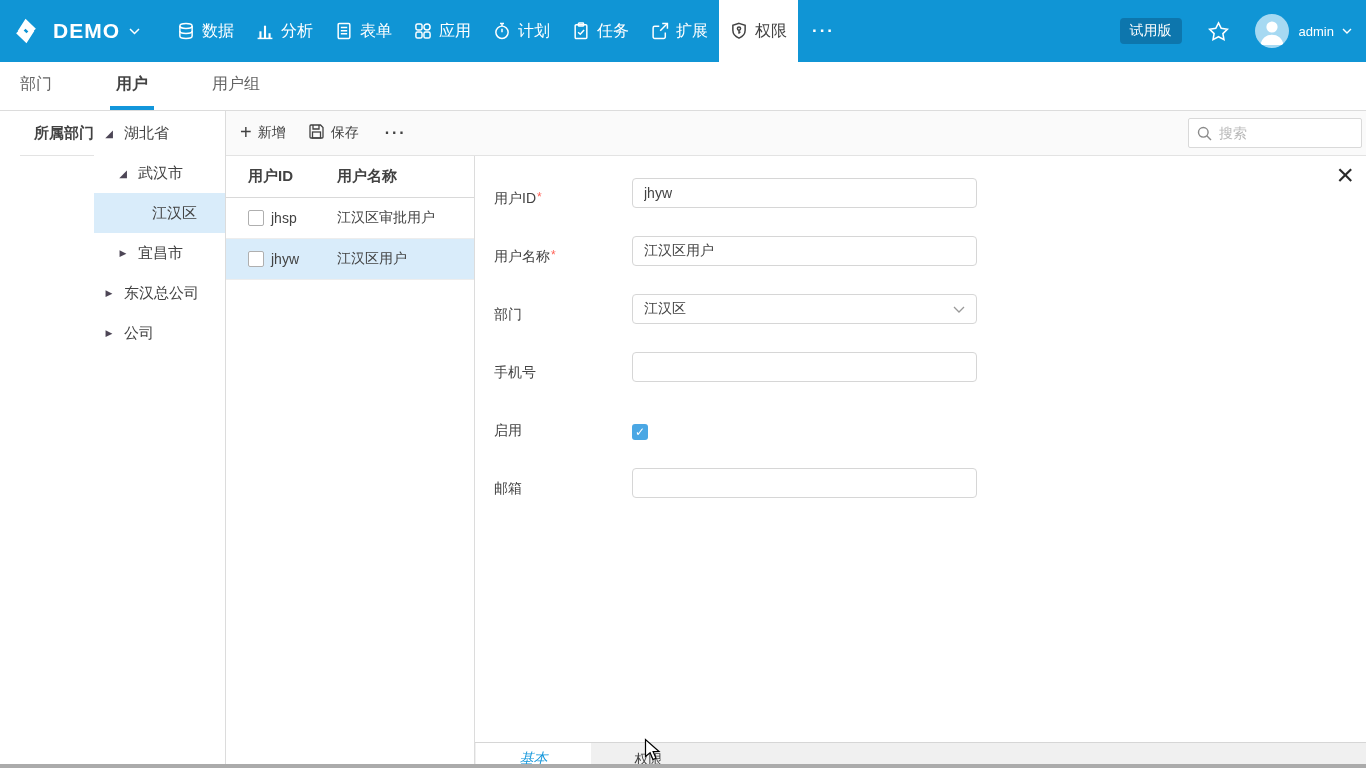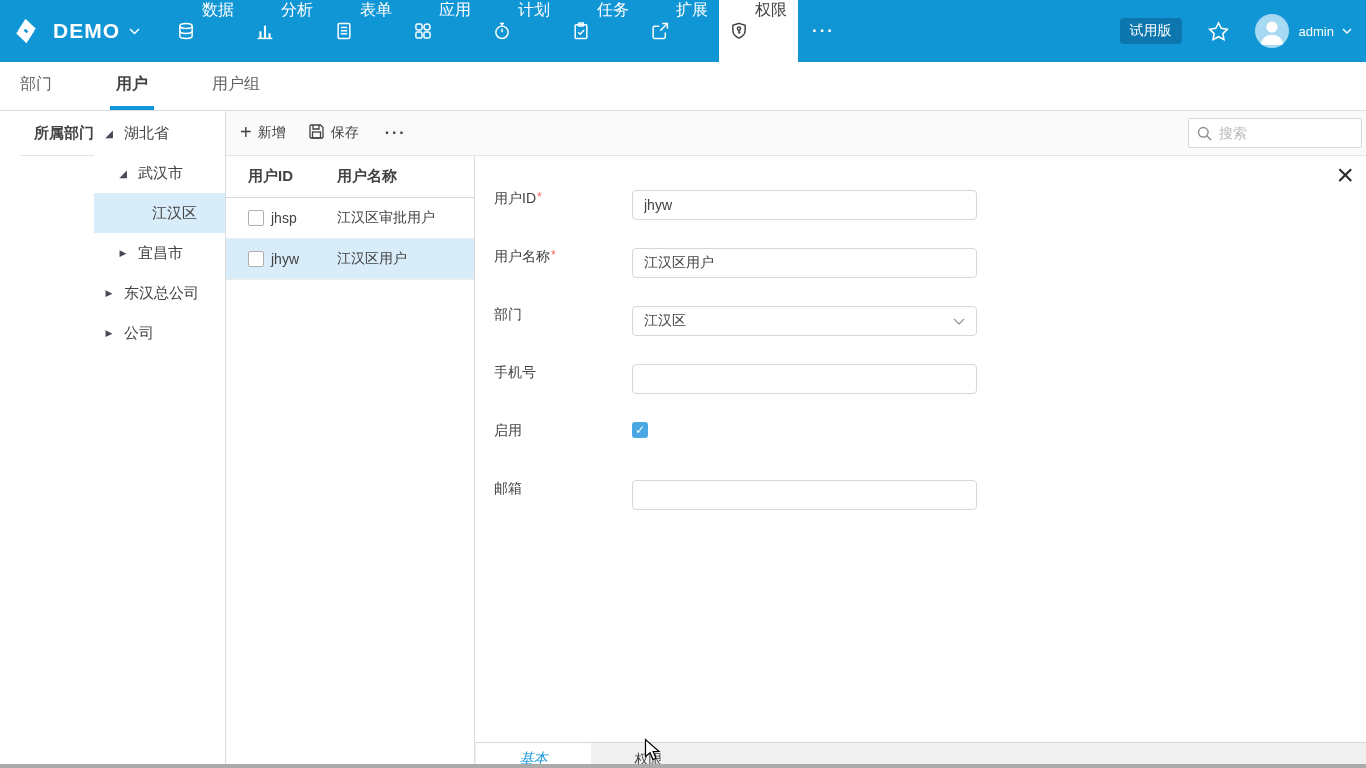--- a/index.html
+++ b/index.html
@@ -8,21 +8,21 @@
     font-family: "Liberation Sans", "DejaVu Sans", sans-serif;
     color: #424242; background: #fff; position: relative; font-size: 14px;
   }
 
   
   .topbar { height: 62px; background: #1095d5; display: flex; align-items: stretch; color: #fff; }
   .logo-area { display: flex; align-items: center; padding: 0 26px 0 10px; cursor: pointer; }
   .logo-mark { width: 32px; height: 32px; margin-right: 11px; }
   .logo-text { font-size: 21px; font-weight: bold; letter-spacing: 1px; }
   .logo-area .chev { margin-left: 9px; }
-  .nav-item { display: flex; padding: 0 11px; font-size: 16px; cursor: pointer; }
+  .nav-item { display: flex; align-items: center; padding: 0 11px; font-size: 16px; cursor: pointer; }
   .nav-item .nicon { display: flex; align-items: center; margin-right: 7px; }
   .nav-item.active { background: #fff; color: #424242; }
   .nav-more { display: flex; align-items: center; padding: 0 14px; font-size: 17px; font-weight: bold; letter-spacing: 2px; cursor: pointer; }
   .topbar-right { margin-left: auto; display: flex; align-items: center; padding-right: 14px; }
   .trial-badge { background: #0d76ad; border-radius: 4px; padding: 4px 10px; font-size: 14px; }
   .star-btn { margin-left: 26px; display: flex; align-items: center; cursor: pointer; }
   .user-area { display: flex; align-items: center; margin-left: 26px; cursor: pointer; }
   .avatar { width: 34px; height: 34px; border-radius: 50%; background: #a6d9f2; overflow: hidden; display: flex; justify-content: center; }
   .user-name { margin: 0 8px 0 10px; font-size: 13px; }
 
@@ -60,21 +60,21 @@
   .grid-header .col1 { width: 89px; }
   .grid-row { height: 41px; border-bottom: 1px solid #ededed; display: flex; align-items: center; padding-left: 22px; font-size: 14px; cursor: pointer; }
   .grid-row.selected { background: #d9ecfa; }
   .cb { width: 16px; height: 16px; border: 1px solid #afafaf; border-radius: 2px; background: #fff; margin-right: 7px; flex: none; cursor: pointer; }
   .cell-id { width: 66px; }
 
   
   .detail { flex: 1; min-width: 0; position: relative; display: flex; flex-direction: column; background: #fff; }
   .close-btn { position: absolute; top: 2px; right: 8px; font-size: 30px; color: #2b2b2b; cursor: pointer; line-height: 1; padding: 2px 4px; font-weight: normal; }
   .form-area { flex: 1; padding: 22px 0 0 19px; overflow: hidden; }
-  .form-row { display: flex; align-items: flex-start; height: 30px; margin-bottom: 28px; margin-top: 12px; }
+  .form-row { display: flex; align-items: flex-end; height: 30px; margin-bottom: 28px; }
   .form-label { width: 138px; font-size: 14px; flex: none; }
   .req { color: #ff6358; font-size: 12px; vertical-align: top; margin-left: 1px; }
   .f-input { width: 345px; height: 30px; border: 1px solid #d6d6d6; border-radius: 4px; padding: 0 11px; font-size: 14px; font-family: inherit; color: #424242; outline: none; background: #fff; }
   .f-select { width: 345px; height: 30px; border: 1px solid #d6d6d6; border-radius: 4px; padding: 0 11px; display: flex; align-items: center; justify-content: space-between; cursor: pointer; background: #fff; }
   .chk-on { width: 16px; height: 16px; background: #4aa7e4; border-radius: 3px; color: #fff; font-size: 12px; display: flex; align-items: center; justify-content: center; cursor: pointer; }
 
   
   .tabstrip { height: 33px; background: #f0f0f0; border-top: 1px solid #d6d6d6; display: flex; align-items: flex-start; flex: none; }
   .btab { width: 115px; height: 33px; display: flex; align-items: center; justify-content: center; font-size: 14px; color: #424242; cursor: pointer; }
   .btab.active { background: #fff; height: 31px; border-radius: 0 0 8px 8px; color: #1296db; margin-left: 1px; font-style: italic; }

